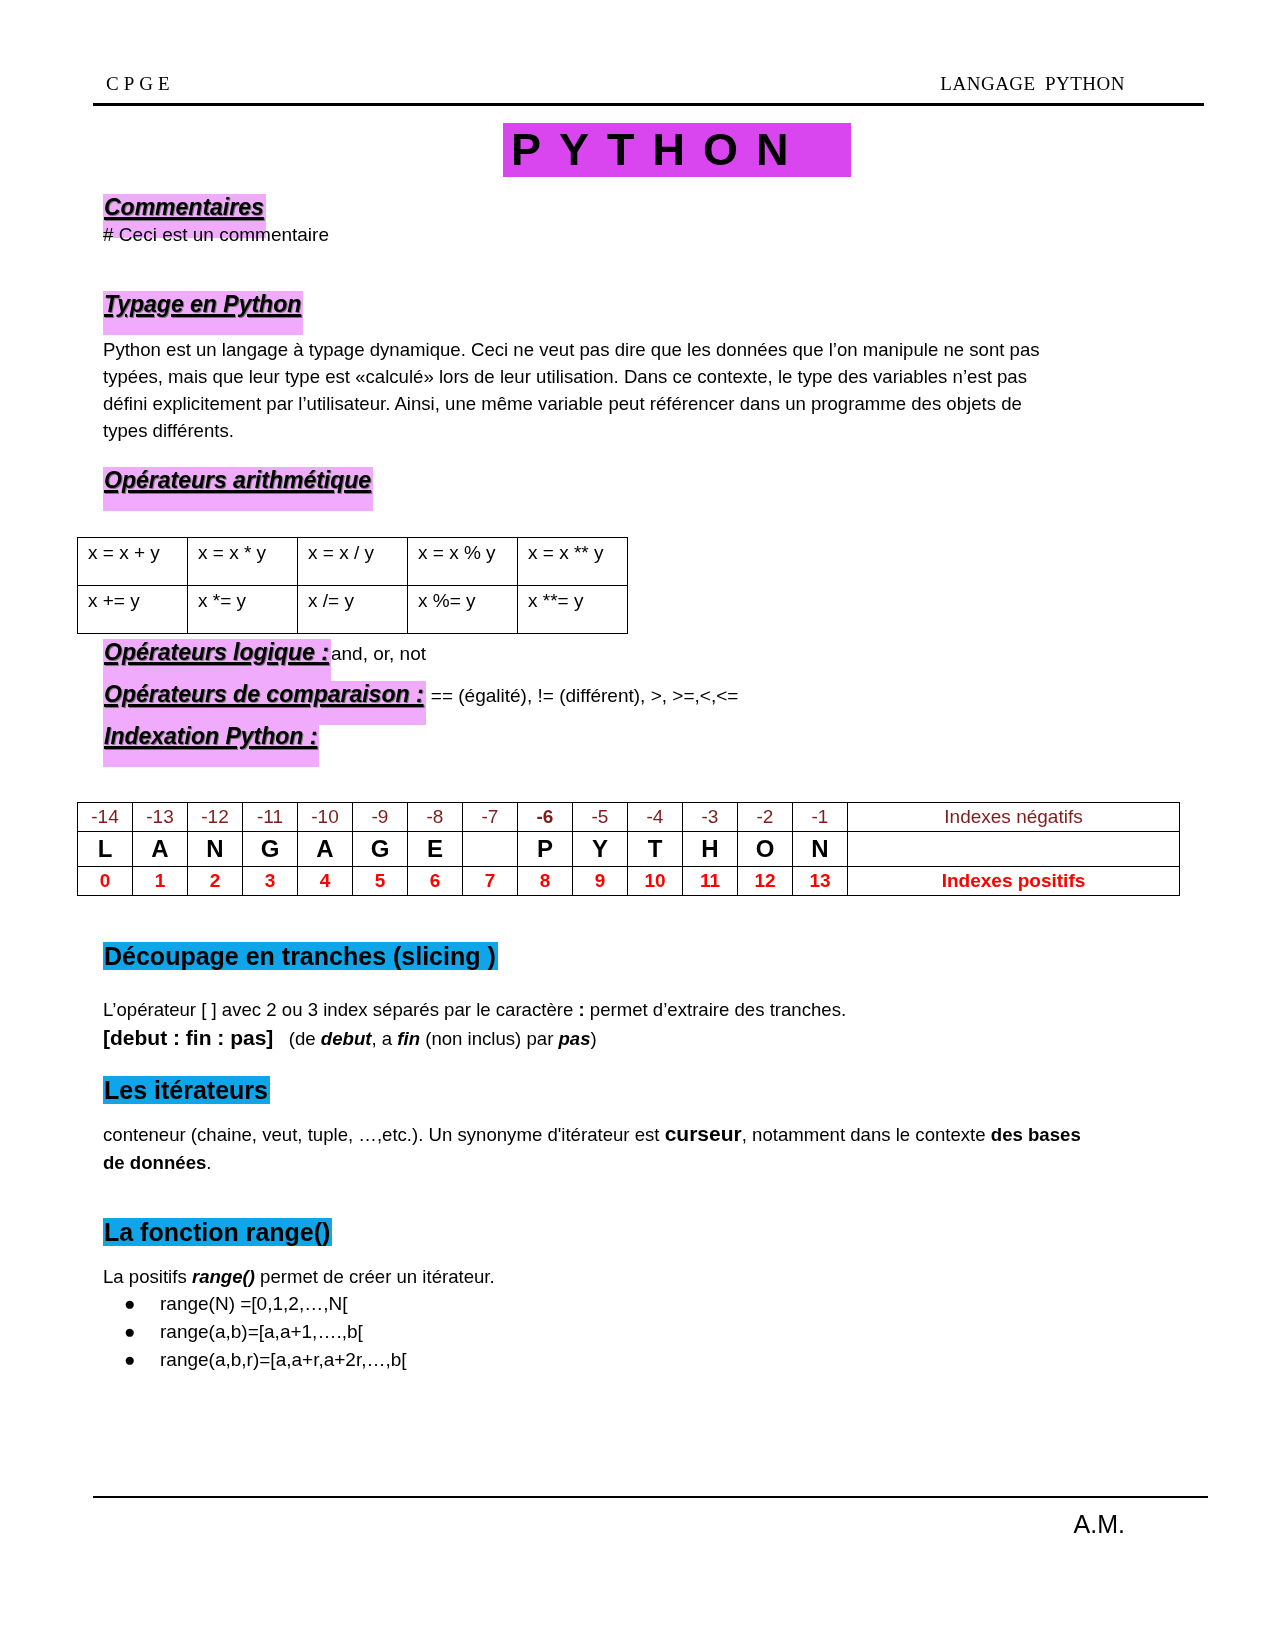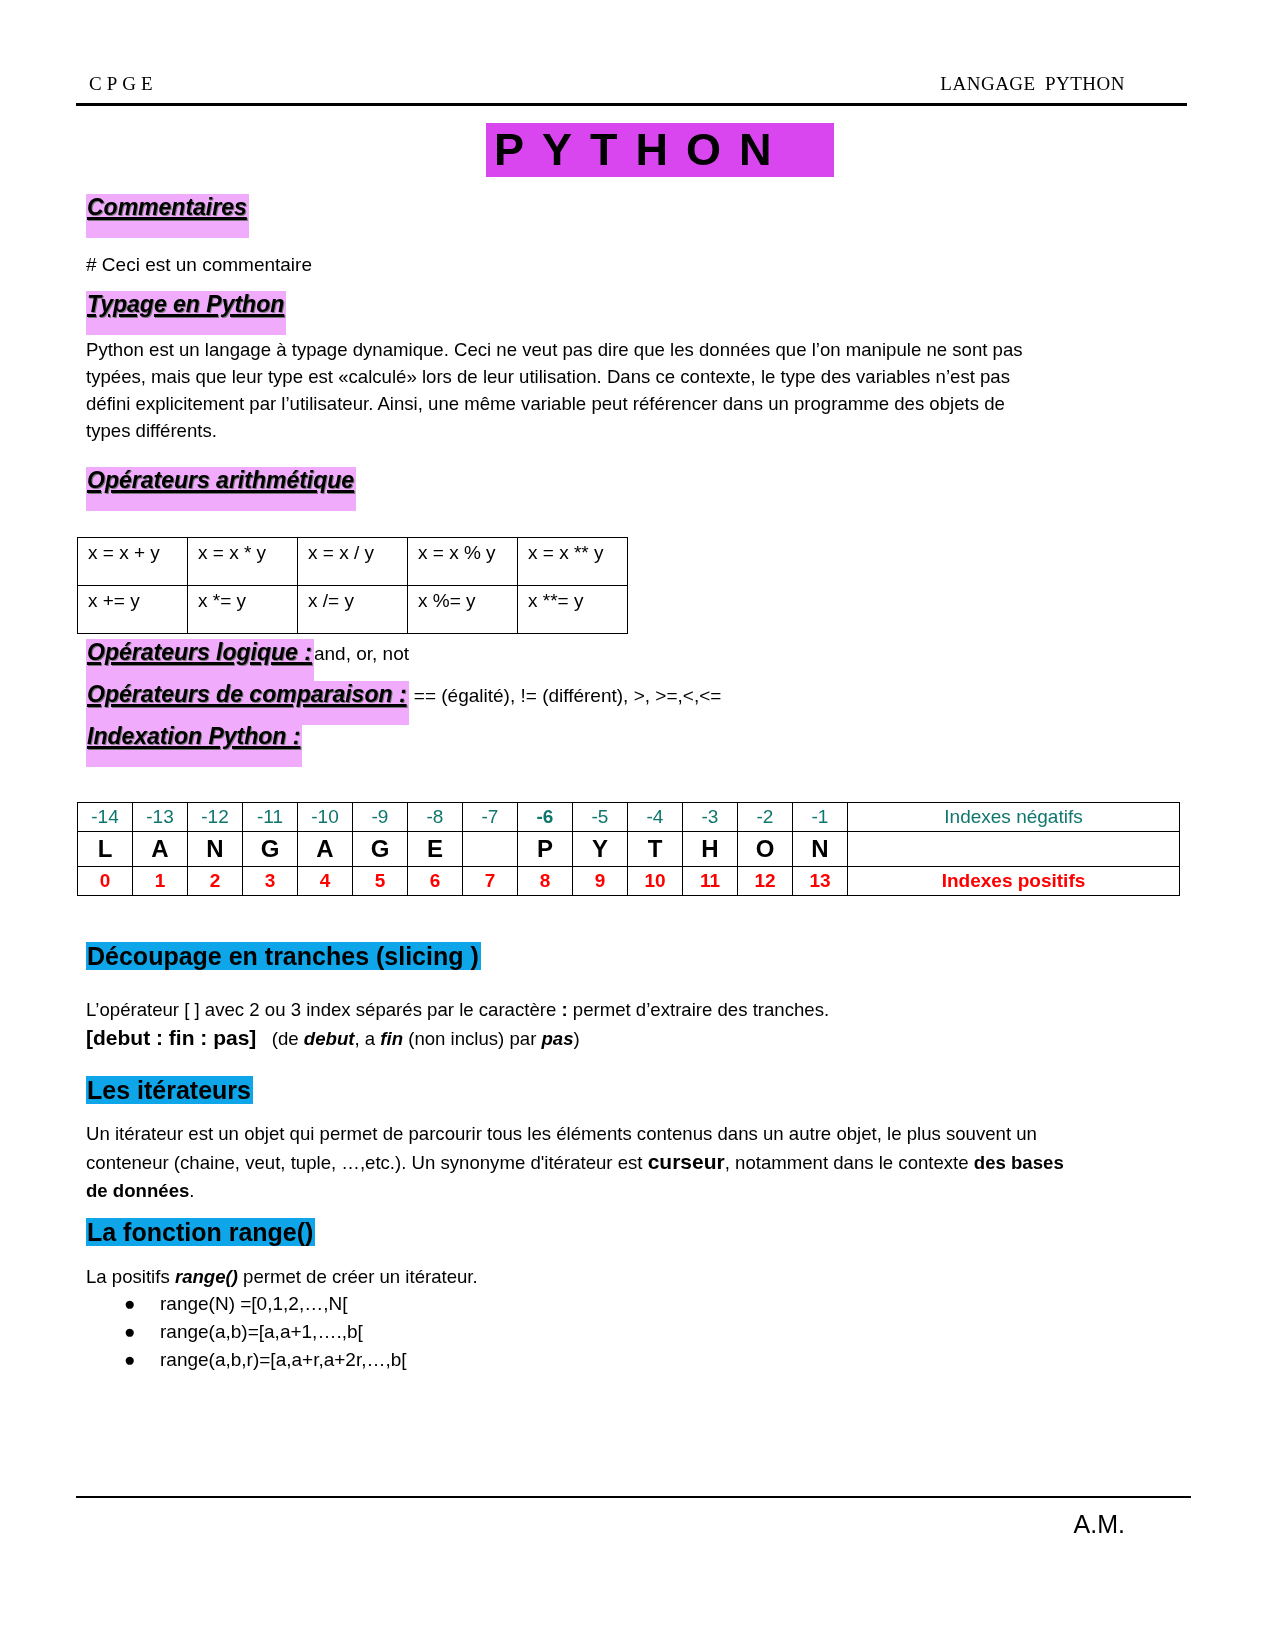--- a/index.html
+++ b/index.html
@@ -1,36 +1,36 @@
 <!DOCTYPE html>
 <html><head>
   <meta charset="utf-8">
   <style>
     html, body { margin: 0; padding: 0; background: #ffffff; }
     body { width: 1275px; height: 1650px; position: relative; overflow: hidden; color: #000; }
     .page { position: absolute; left: 0; top: 0; width: 1275px; height: 1650px; }
-    .abs { position: absolute; }
+    .abs { position: absolute; margin-left: 17px; }
 
     .hdr-left { left: 89px; top: 73px; font-size: 19px; letter-spacing: 5px; font-family: "Liberation Serif", serif; }
     .hdr-right { right: 150px; top: 73px; font-size: 19px; letter-spacing: 0.5px; font-family: "Liberation Serif", serif; word-spacing: 4px; }
     .hdr-rule { left: 76px; top: 103px; width: 1111px; height: 3px; background: #000; }
 
     .title { left: 486px; top: 123px; width: 348px; height: 54px; background: #d946ef; font-family: "Liberation Sans", sans-serif; font-weight: bold; font-size: 45px; letter-spacing: 18px; line-height: 54px; text-align: left; padding-left: 8px; box-sizing: border-box; }
 
     .h-ital { background: #f0abfc; font-family: "Liberation Sans", sans-serif; font-weight: bold; font-style: italic; text-decoration: underline; text-decoration-thickness: 3px; font-size: 23px; line-height: 32px; padding: 0 2px 18px 1px; text-shadow: 1px 1px 0 #777; }
     .h-bold { background: #0ea5e9; font-family: "Liberation Sans", sans-serif; font-weight: bold; font-size: 25px; line-height: 38px; padding: 0 2px 0 1px; }
 
     .body-txt { font-family: "Liberation Sans", sans-serif; font-size: 19px; line-height: 28px; }
 
     table.ops { position: absolute; left: 77px; top: 537px; border-collapse: collapse; font-family: "Liberation Sans", sans-serif; font-size: 19px; }
     table.ops td { border: 1px solid #000; width: 110px; height: 48px; padding: 4px 10px 0 10px; box-sizing: border-box; vertical-align: top; }
 
     table.idx { position: absolute; left: 77px; top: 802px; border-collapse: collapse; font-family: "Liberation Sans", sans-serif; }
     table.idx td { border: 1px solid #000; width: 55px; text-align: center; padding: 0; box-sizing: border-box; }
-    table.idx tr.neg td { height: 29px; color: #0f766e; font-size: 19px; }
+    table.idx tr.neg td { height: 29px; color: #7f1d1d; font-size: 19px; }
     table.idx tr.chars td { height: 35px; font-weight: bold; font-size: 24px; }
     table.idx tr.pos td { height: 29px; color: #ff0000; font-size: 19px; font-weight: bold; }
     table.idx td.label { width: 332px; }
     table.idx tr.neg td.b { font-weight: bold; }
 
     .bullets { list-style: none; margin: 0; padding: 0; }
     .bullets li { position: relative; padding-left: 74px; font-family: "Liberation Sans", sans-serif; font-size: 19px; line-height: 28px; }
     .bullets li .dot { position: absolute; left: 38px; top: 0; }
 
     .foot-rule { left: 76px; top: 1496px; width: 1115px; height: 2px; background: #000; }
@@ -43,21 +43,21 @@
 
   <div class="abs hdr-left">CPGE</div>
   <div class="abs hdr-right">LANGAGE  PYTHON</div>
   <div class="abs hdr-rule"></div>
 
   <div class="abs title">PYTHON</div>
 
   <div class="abs" style="left:86px; top:191px;">
     <span class="h-ital">Commentaires</span>
   </div>
-  <div class="abs body-txt" style="left:86px; top:251px;"># Ceci est un commentaire</div>
+  <div class="abs body-txt" style="left:86px; top:221px;"># Ceci est un commentaire</div>
 
   <div class="abs" style="left:86px; top:288px;">
     <span class="h-ital">Typage en Python</span>
   </div>
   <div class="abs body-txt" style="left:86px; top:336px; width:1110px; font-size:18.6px; line-height:27px;">
     <div>Python est un langage à typage dynamique. Ceci ne veut pas dire que les données que l’on manipule ne sont pas</div>
     <div>typées, mais que leur type est «calculé» lors de leur utilisation. Dans ce contexte, le type des variables n’est pas</div>
     <div>défini explicitement par l’utilisateur. Ainsi, une même variable peut référencer dans un programme des objets de</div>
     <div>types différents.</div>
   </div>
@@ -159,21 +159,20 @@
   </div>
   <div class="abs body-txt" style="left:86px; top:1024px; font-size:18.6px;">
     <b style="font-size:21px;">[debut : fin : pas]</b>&nbsp;&nbsp;
     <span>(de </span><b><i>debut</i></b><span>, a </span><b><i>fin</i></b><span> (non inclus) par </span><b><i>pas</i></b><span>)</span>
   </div>
 
   <div class="abs" style="left:86px; top:1071px;">
     <span class="h-bold">Les itérateurs</span>
   </div>
   <div class="abs body-txt" style="left:86px; top:1120px; width:1110px; font-size:18.6px; line-height:28px;">
-    <div>Un itérateur est un objet qui permet de parcourir tous les éléments contenus dans un autre objet, le plus souvent un</div>
     <div><span>conteneur (chaine, veut, tuple, …,etc.). Un synonyme d'itérateur est </span><b style="font-size:21px;">curseur</b><span>, notamment dans le contexte </span><b>des bases</b></div>
     <div><b>de données</b><span>.</span></div>
   </div>
 
   <div class="abs" style="left:86px; top:1213px;">
     <span class="h-bold">La fonction range()</span>
   </div>
   <div class="abs body-txt" style="left:86px; top:1263px; font-size:18.6px;">
     <span>La positifs </span><b><i>range()</i></b><span> permet de créer un itérateur.</span>
   </div>

